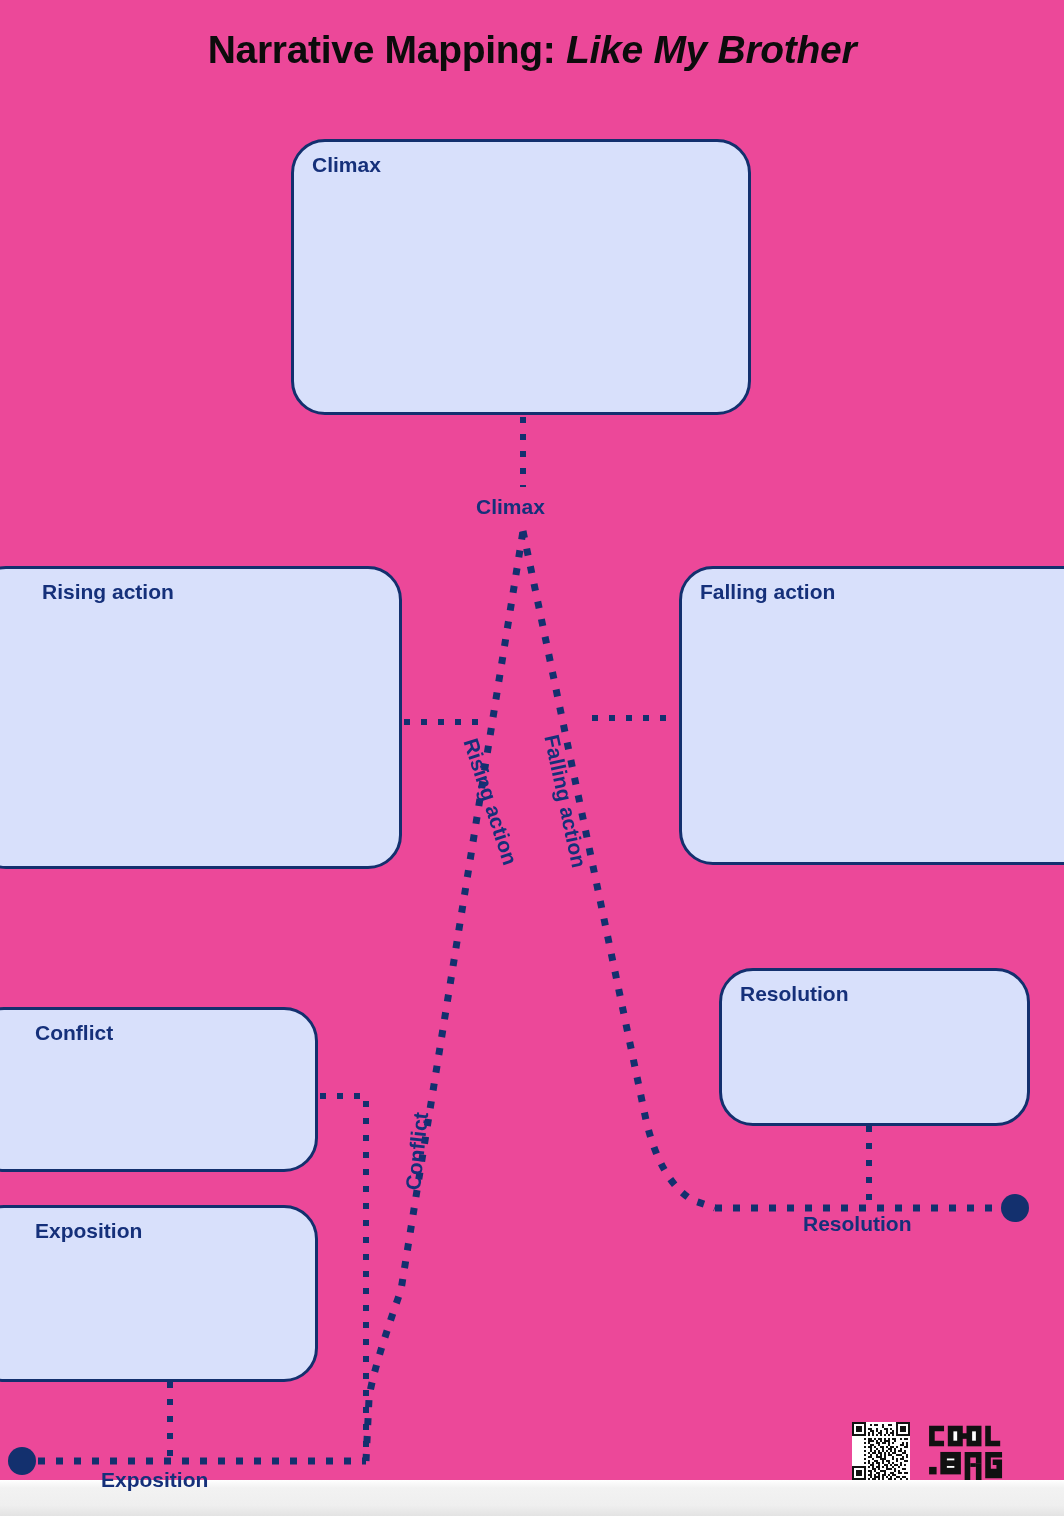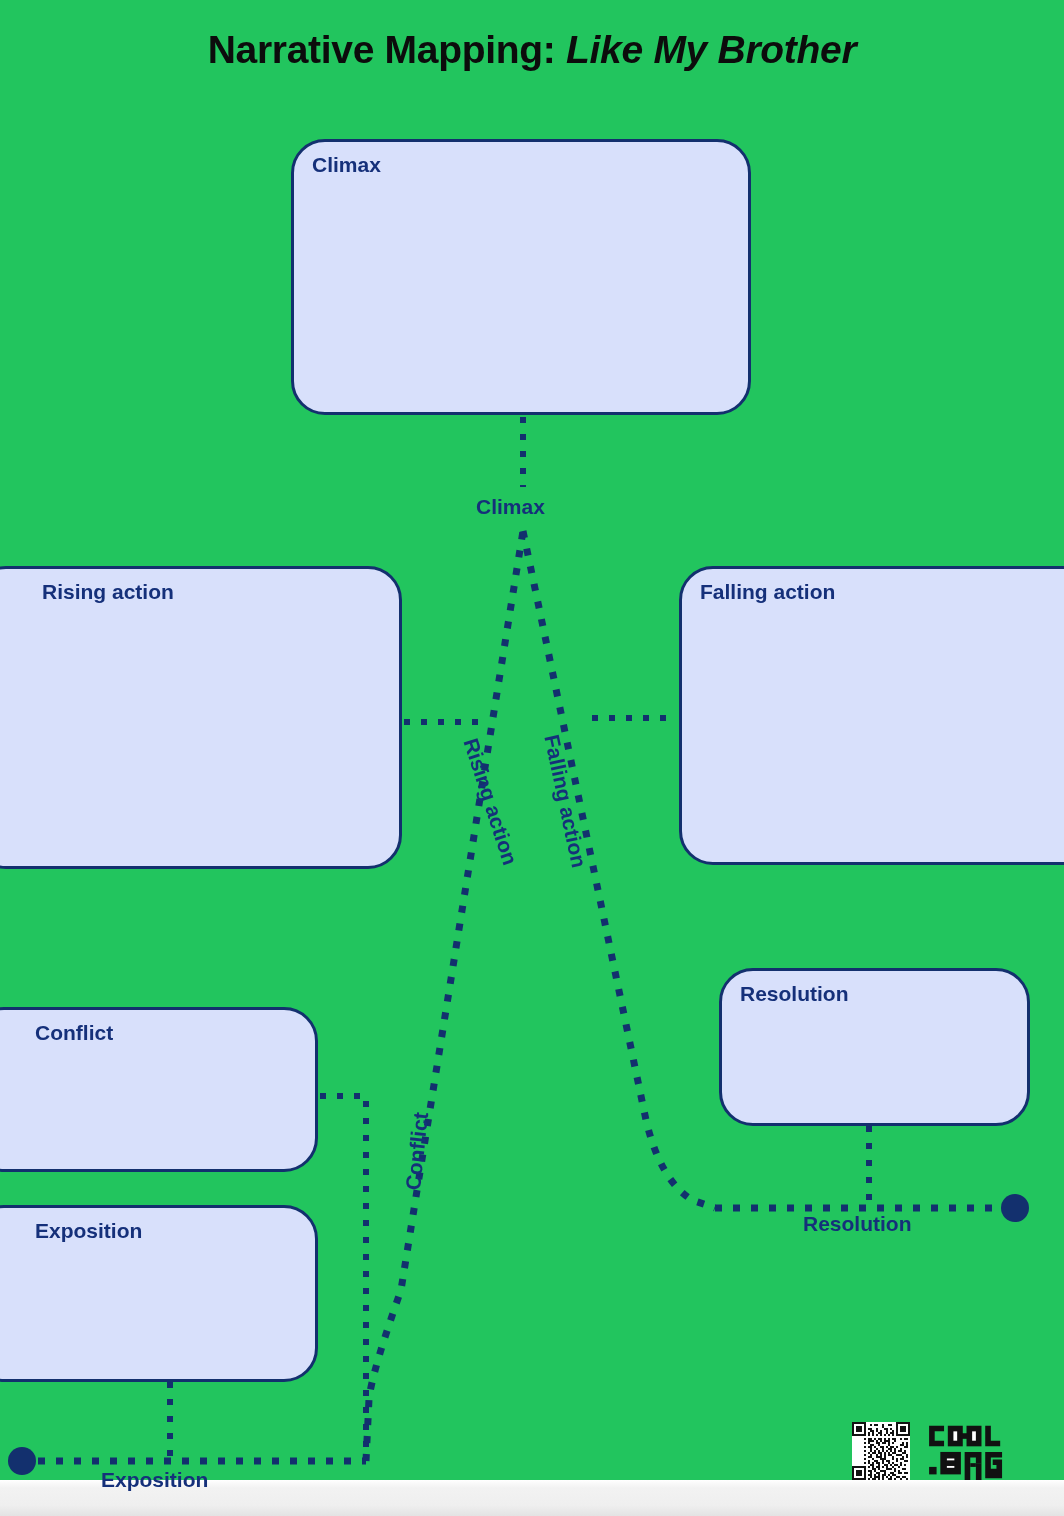--- a/index.html
+++ b/index.html
@@ -13,21 +13,21 @@
     height: 1516px;
     font-family: "Liberation Sans", sans-serif;
     -webkit-font-smoothing: antialiased;
     overflow: hidden;
   }
 
   #page {
     position: relative;
     width: 1064px;
     height: 1516px;
-    background: #22c55e;
+    background: #ec4899;
     overflow: hidden;
   }
 
   
   #page-bottom-strip {
     position: absolute;
     left: 0;
     bottom: 0;
     width: 1064px;
     height: 36px;

